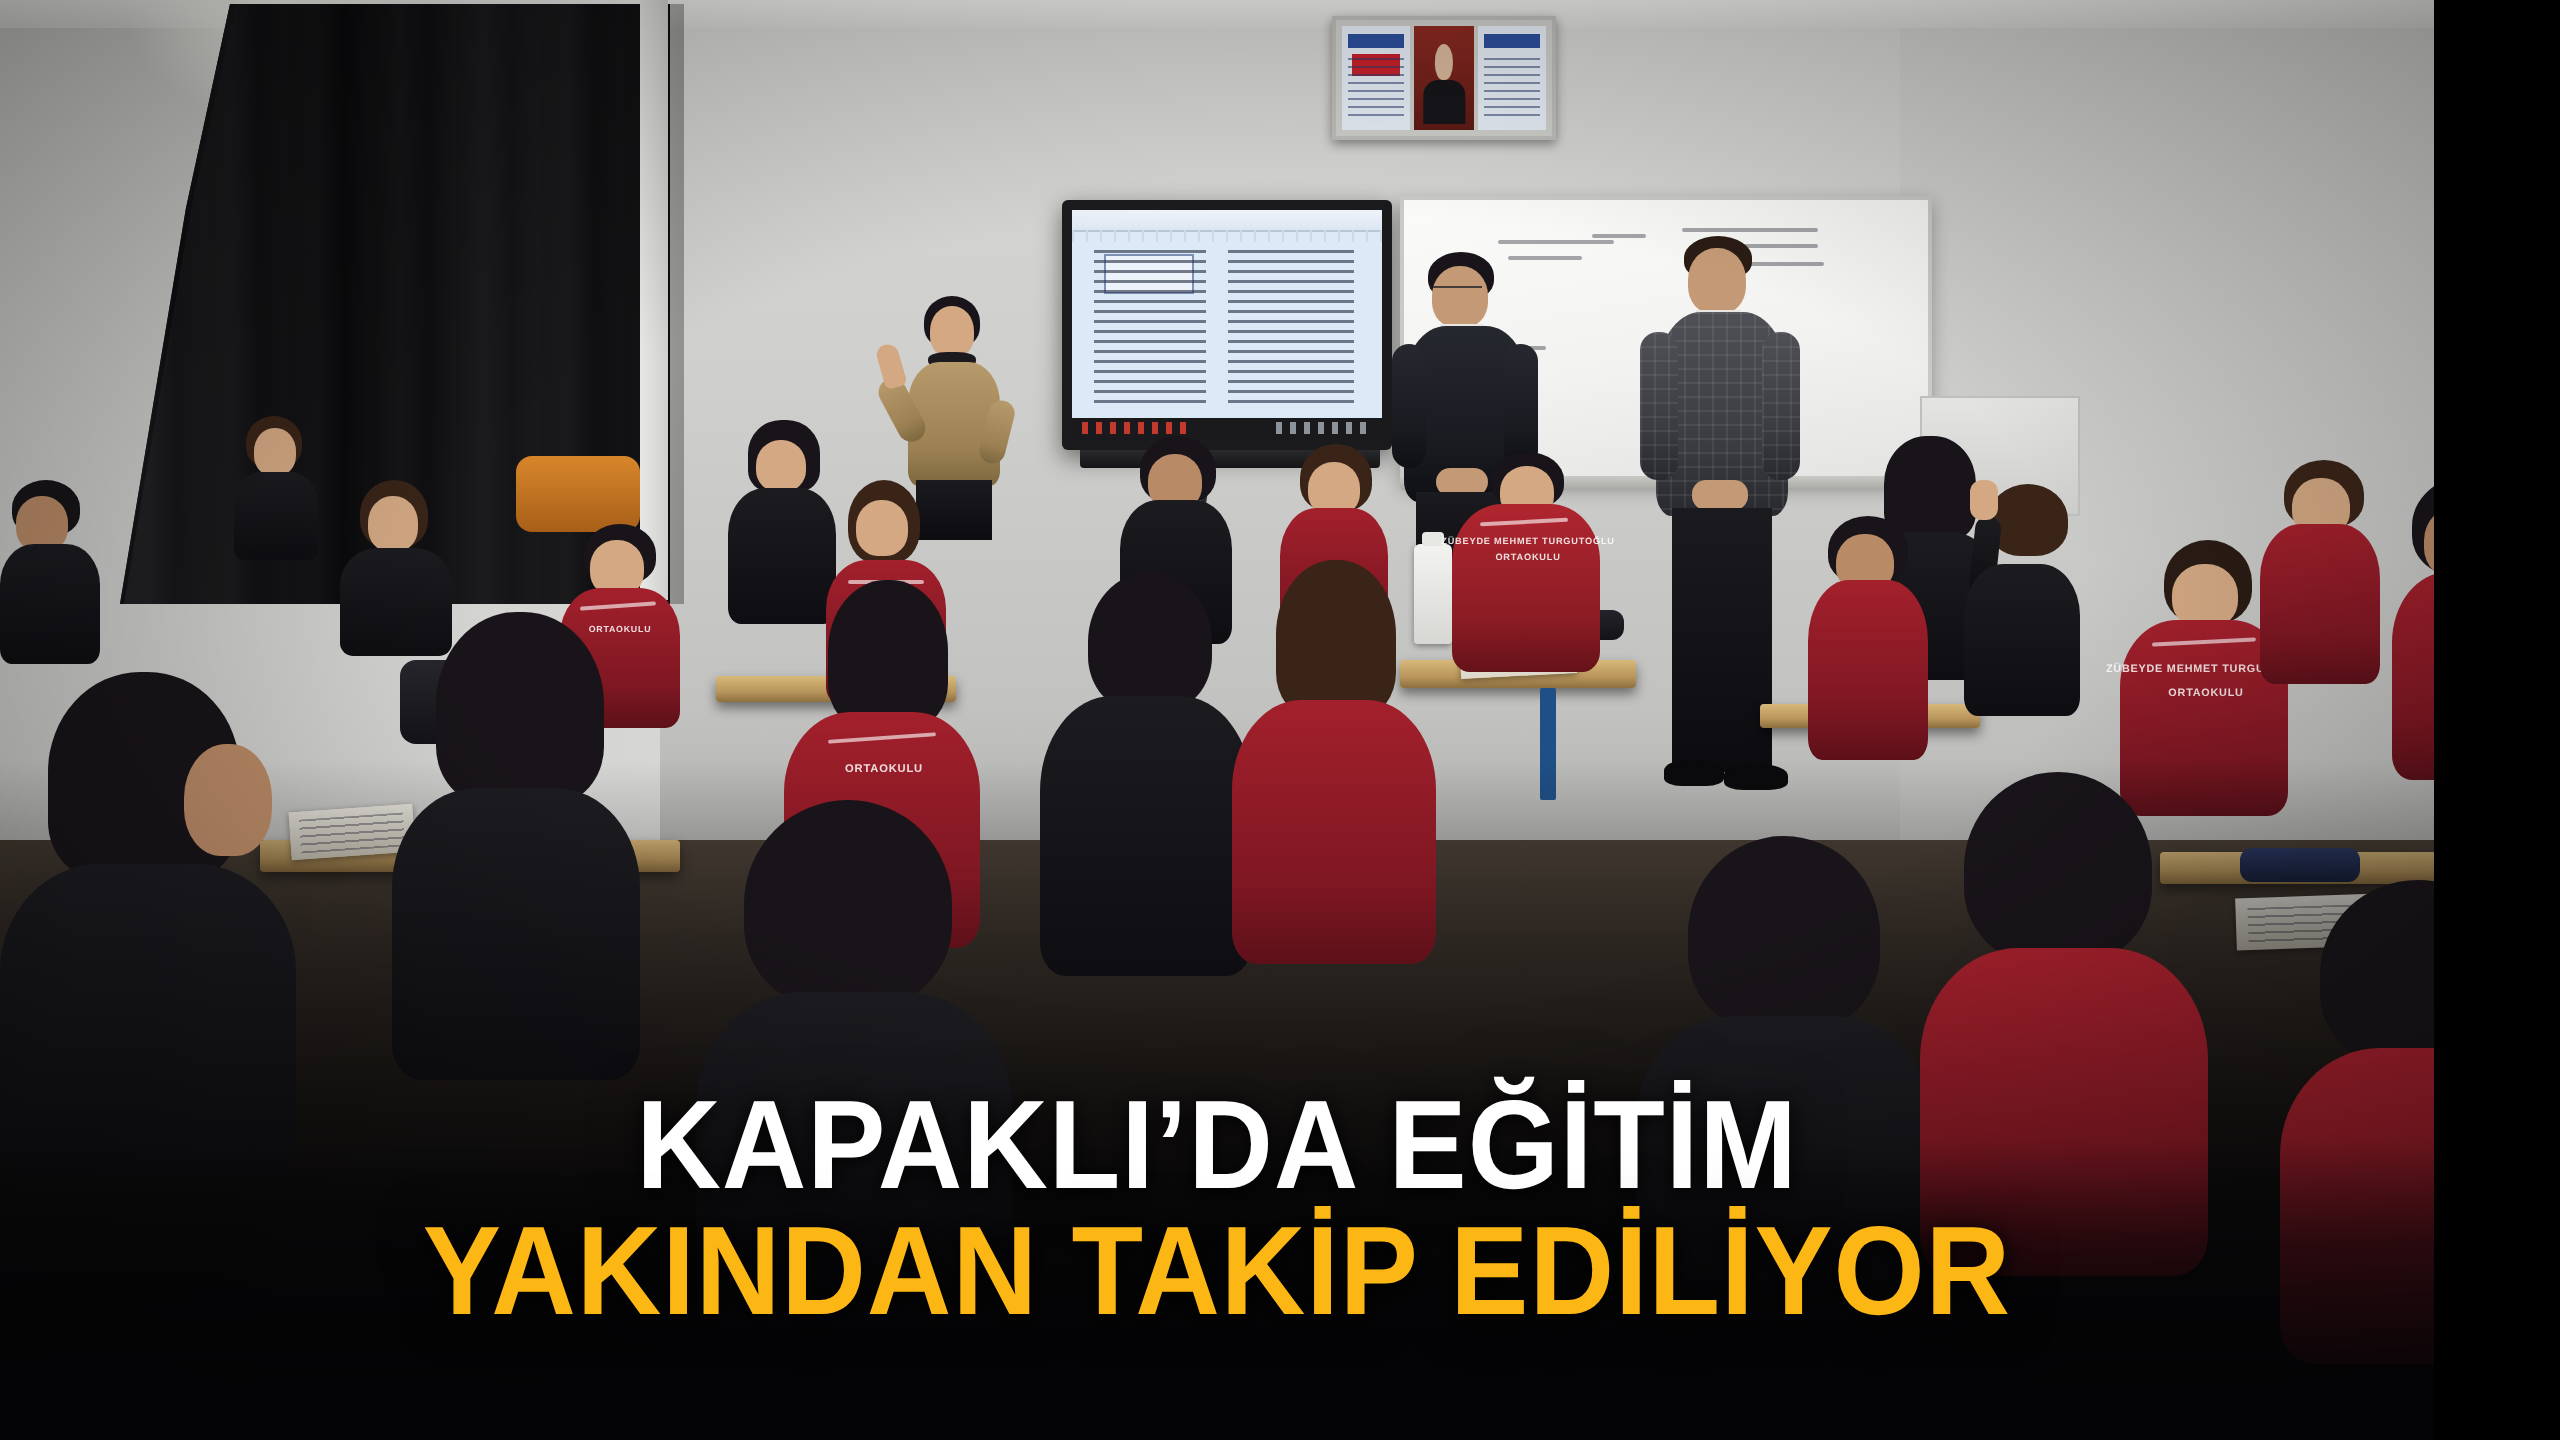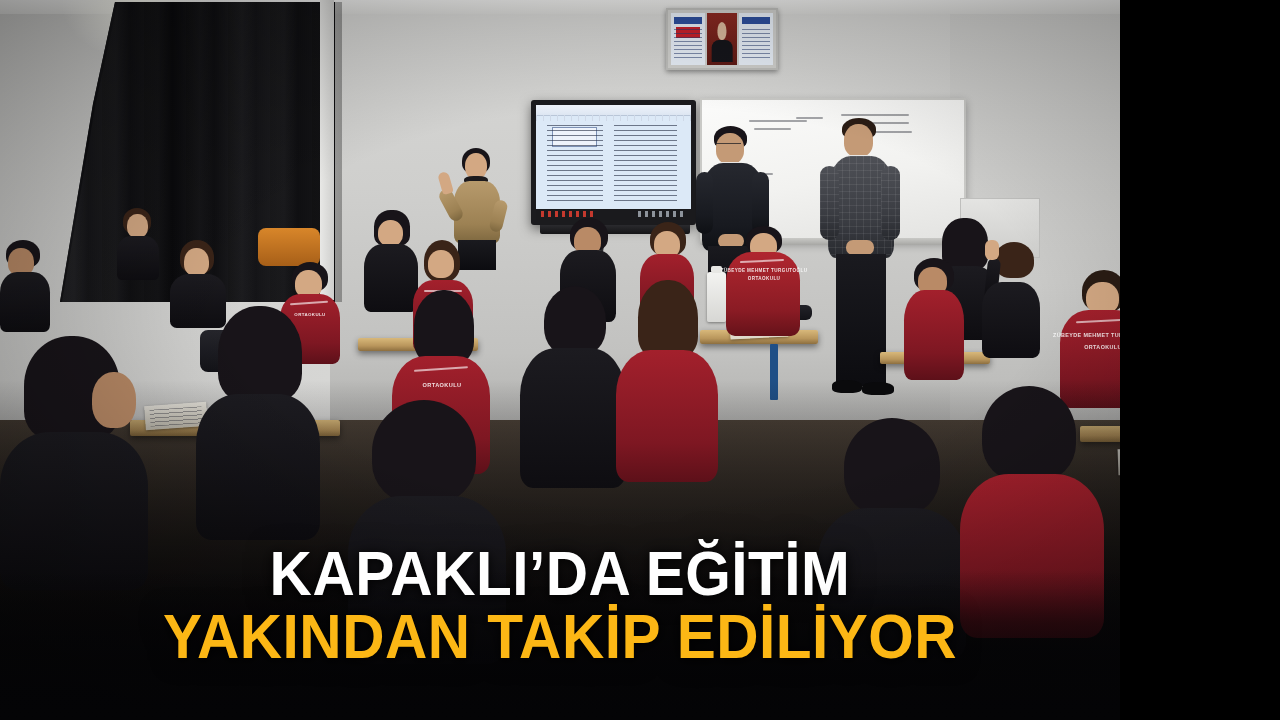--- a/index.html
+++ b/index.html
@@ -1,19 +1,19 @@
 <!DOCTYPE html>
 <html><head>
 <meta charset="utf-8">
 <style>
   html,body{margin:0;padding:0;background:#000;}
   body{font-family:"Liberation Sans",sans-serif;}
 
   #stage{
-    position:relative;width:1120px;height:720px;overflow:hidden;
+    position:relative;width:1217px;height:720px;overflow:hidden;
     background:#141316;
   }
 
   
   .layer{position:absolute;}
 
   #wall{
     left:0;top:0;width:1280px;height:470px;
     background:
       linear-gradient(180deg,#d8d8d6 0%,#cfcfcd 40%,#c2c2c0 75%,#a8a8a6 100%);

